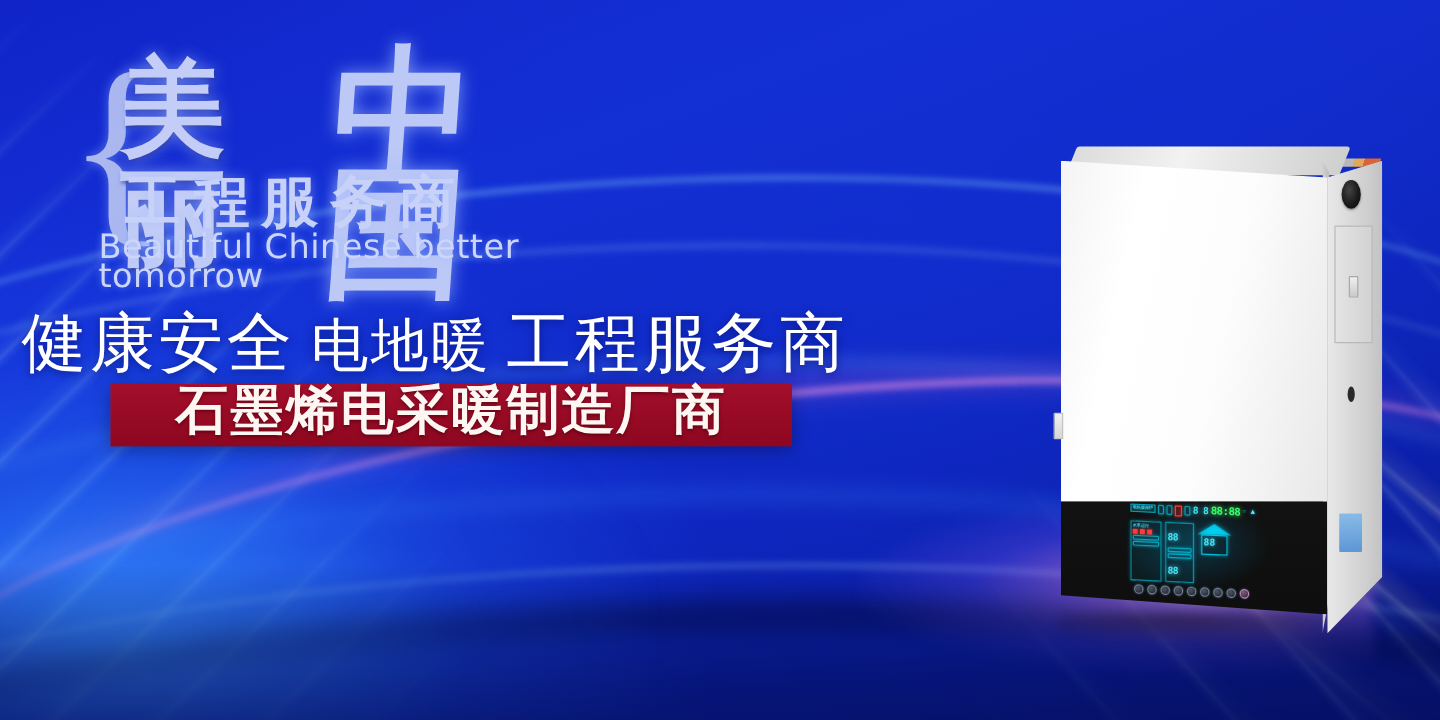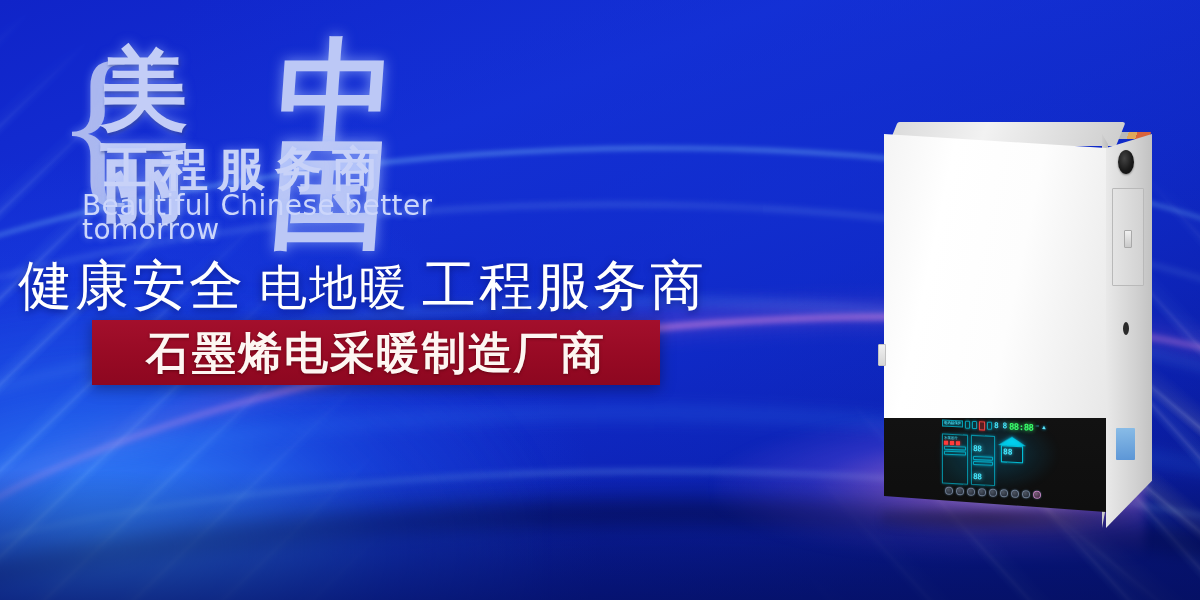--- a/index.html
+++ b/index.html
@@ -189,23 +189,23 @@
   .hl-strong{
     font-size:48px; line-height:58px; font-weight:400; letter-spacing:2px;
     color:#ffffff; margin:0 13px;
     text-shadow:0 2px 9px rgba(0,10,80,.6);
     font-family:"DejaVu Sans","Liberation Sans",sans-serif;
   }
 
   
   .ribbon{
     position:absolute; left:92px; top:320px;
-    width:568px; height:65px;
+    width:568px; height:52px;
     background:linear-gradient(to bottom,#a30f2c 0%,#970a24 55%,#8d0720 100%);
-    display:flex; align-items:center; justify-content:center;
+    display:flex; justify-content:center;
     box-shadow:0 3px 14px rgba(0,0,0,.35);
   }
   .ribbon-text{
     font-size:44px; line-height:46px; font-weight:700; letter-spacing:2px;
     color:#fdf6f2;
     font-family:"DejaVu Sans","Liberation Sans",sans-serif;
     text-shadow:0 1px 3px rgba(60,0,10,.55);
   }
 
   

